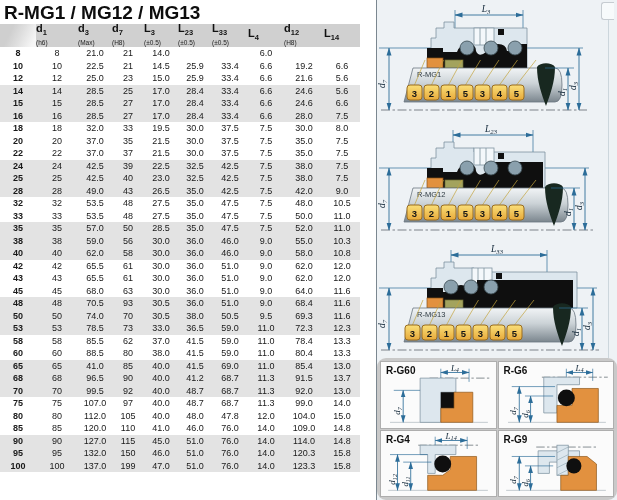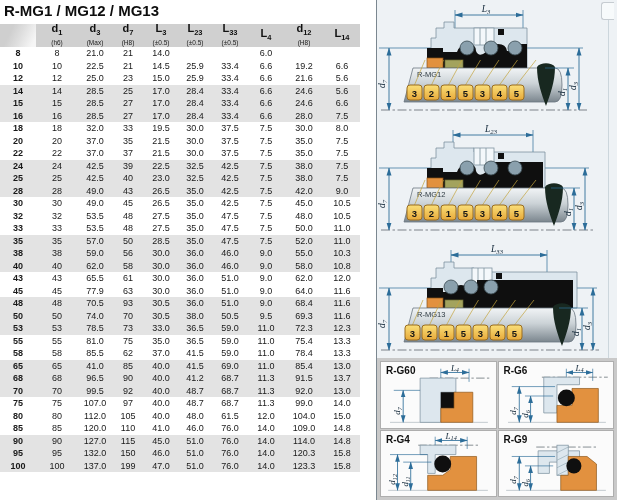--- a/index.html
+++ b/index.html
@@ -1,23 +1,23 @@
 <!DOCTYPE html>
 <html><head>
 <meta charset="utf-8">
 <style>
   html,body{margin:0;padding:0;}
   .screen{position:relative;width:617px;height:500px;background:#ffffff;overflow:hidden;
           font-family:"Liberation Sans",sans-serif;color:#111;}
-  .title{position:absolute;left:4px;top:2px;font-size:15px;font-weight:bold;color:#0d0d0d;}
+  .title{position:absolute;left:4px;top:2px;font-size:19px;font-weight:bold;color:#0d0d0d;}
   
   table.sizes{position:absolute;left:0;top:24px;width:360px;border-collapse:collapse;table-layout:fixed;}
   table.sizes th,table.sizes td{padding:0;margin:0;}
   table.sizes thead th{background:#d0d0d0;height:22px;font-size:11px;font-weight:bold;
-      text-align:center;vertical-align:middle;line-height:9px;}
+      text-align:left;vertical-align:middle;line-height:9px;}
   table.sizes thead th.corner{background:linear-gradient(115deg,#cfcfcf 30%,#dedede 55%,#f6f6f6 90%);}
   .hl1{font-size:11px;}
   .hl1 sub{font-size:7.5px;}
   .hl2{font-size:6.5px;font-weight:normal;color:#222;margin-top:1px;}
   table.sizes td{height:12.5px;line-height:12.5px;font-size:9px;text-align:center;color:#191919;}
   table.sizes td.rowhead{font-weight:bold;}
   table.sizes tr.g{background:#e3e3e3;}
   
   .vdivider{position:absolute;left:376px;top:0;width:1px;height:500px;background:#7b8790;}
   .right-panel{position:absolute;left:377px;top:0;width:240px;height:500px;background:#eef2f5;}
@@ -39,21 +39,21 @@
   .spring{fill:#8aa0ad;stroke:#37474f;stroke-width:0.8;}
   .shaft{fill:url(#shg);stroke:#6b7680;stroke-width:0.8;}
   .shaftlbl{font-size:7.5px;fill:#2c3840;}
   .drop{fill:#182820;}
   .leader{stroke:#c3a33c;stroke-width:0.7;}
   .tag{fill:url(#tgg);stroke:#9a6d1f;stroke-width:1;}
   .tagtxt{font-size:9.5px;font-weight:bold;fill:#161616;text-anchor:middle;}
   .hl{stroke:#8aa0ad;stroke-width:0.6;fill:none;}
   
   .details{position:absolute;left:0;top:358px;width:240px;height:142px;background:#c9c9c9;
-      display:grid;grid-template-columns:1fr 1fr;grid-template-rows:1fr 1fr;gap:1px;padding:3px;box-sizing:border-box;}
+      display:grid;grid-template-columns:1fr 1fr;grid-template-rows:1fr 1fr;gap:1px;padding:3px;box-sizing:border-box;border-radius:9px;}
   .dcell{position:relative;background:#fbfbfb;border:1px solid #aeaeae;overflow:hidden;}
   .dlabel{position:absolute;left:5px;top:3px;font-size:10px;font-weight:bold;color:#101010;}
   .dcell svg{position:absolute;left:0;bottom:0;width:114px;height:64px;}
 </style>
 </head>
 <body>
 
 <div class="screen">
 
   <div class="title">R-MG1 / MG12 / MG13</div>
@@ -251,32 +251,20 @@
           <td>49.0</td>
           <td>43</td>
           <td>26.5</td>
           <td>35.0</td>
           <td>42.5</td>
           <td>7.5</td>
           <td>42.0</td>
           <td>9.0</td>
         </tr>
         <tr>
-          <td class="rowhead">30</td>
-          <td>30</td>
-          <td>49.0</td>
-          <td>45</td>
-          <td>26.5</td>
-          <td>35.0</td>
-          <td>42.5</td>
-          <td>7.5</td>
-          <td>45.0</td>
-          <td>10.5</td>
-        </tr>
-        <tr>
           <td class="rowhead">32</td>
           <td>32</td>
           <td>53.5</td>
           <td>48</td>
           <td>27.5</td>
           <td>35.0</td>
           <td>47.5</td>
           <td>7.5</td>
           <td>48.0</td>
           <td>10.5</td>
@@ -323,35 +311,47 @@
           <td>62.0</td>
           <td>58</td>
           <td>30.0</td>
           <td>36.0</td>
           <td>46.0</td>
           <td>9.0</td>
           <td>58.0</td>
           <td>10.8</td>
         </tr>
         <tr>
-          <td class="rowhead">43</td>
-          <td>43</td>
+          <td class="rowhead">42</td>
+          <td>42</td>
           <td>65.5</td>
           <td>61</td>
           <td>30.0</td>
           <td>36.0</td>
           <td>51.0</td>
           <td>9.0</td>
           <td>62.0</td>
           <td>12.0</td>
         </tr>
         <tr>
+          <td class="rowhead">43</td>
+          <td>43</td>
+          <td>65.5</td>
+          <td>61</td>
+          <td>30.0</td>
+          <td>36.0</td>
+          <td>51.0</td>
+          <td>9.0</td>
+          <td>62.0</td>
+          <td>12.0</td>
+        </tr>
+        <tr>
           <td class="rowhead">45</td>
           <td>45</td>
-          <td>77.9</td>
+          <td>68.0</td>
           <td>63</td>
           <td>30.0</td>
           <td>36.0</td>
           <td>51.0</td>
           <td>9.0</td>
           <td>64.0</td>
           <td>11.6</td>
         </tr>
         <tr class="g">
           <td class="rowhead">48</td>
@@ -383,43 +383,43 @@
           <td>78.5</td>
           <td>73</td>
           <td>33.0</td>
           <td>36.5</td>
           <td>59.0</td>
           <td>11.0</td>
           <td>72.3</td>
           <td>12.3</td>
         </tr>
         <tr>
-          <td class="rowhead">55</td>
-          <td>55</td>
-          <td>81.0</td>
-          <td>75</td>
-          <td>35.0</td>
-          <td>36.5</td>
-          <td>59.0</td>
-          <td>11.0</td>
-          <td>75.4</td>
-          <td>13.3</td>
-        </tr>
-        <tr>
           <td class="rowhead">58</td>
           <td>58</td>
           <td>85.5</td>
           <td>62</td>
           <td>37.0</td>
           <td>41.5</td>
           <td>59.0</td>
           <td>11.0</td>
           <td>78.4</td>
           <td>13.3</td>
         </tr>
+        <tr>
+          <td class="rowhead">60</td>
+          <td>60</td>
+          <td>88.5</td>
+          <td>80</td>
+          <td>38.0</td>
+          <td>41.5</td>
+          <td>59.0</td>
+          <td>11.0</td>
+          <td>80.4</td>
+          <td>13.3</td>
+        </tr>
         <tr class="g">
           <td class="rowhead">65</td>
           <td>65</td>
           <td>41.0</td>
           <td>85</td>
           <td>40.0</td>
           <td>41.5</td>
           <td>69.0</td>
           <td>11.0</td>
           <td>85.4</td>
@@ -461,21 +461,21 @@
           <td>99.0</td>
           <td>14.0</td>
         </tr>
         <tr>
           <td class="rowhead">80</td>
           <td>80</td>
           <td>112.0</td>
           <td>105</td>
           <td>40.0</td>
           <td>48.0</td>
-          <td>61.5</td>
+          <td>47.8</td>
           <td>12.0</td>
           <td>104.0</td>
           <td>15.0</td>
         </tr>
         <tr>
           <td class="rowhead">85</td>
           <td>85</td>
           <td>120.0</td>
           <td>110</td>
           <td>41.0</td>

